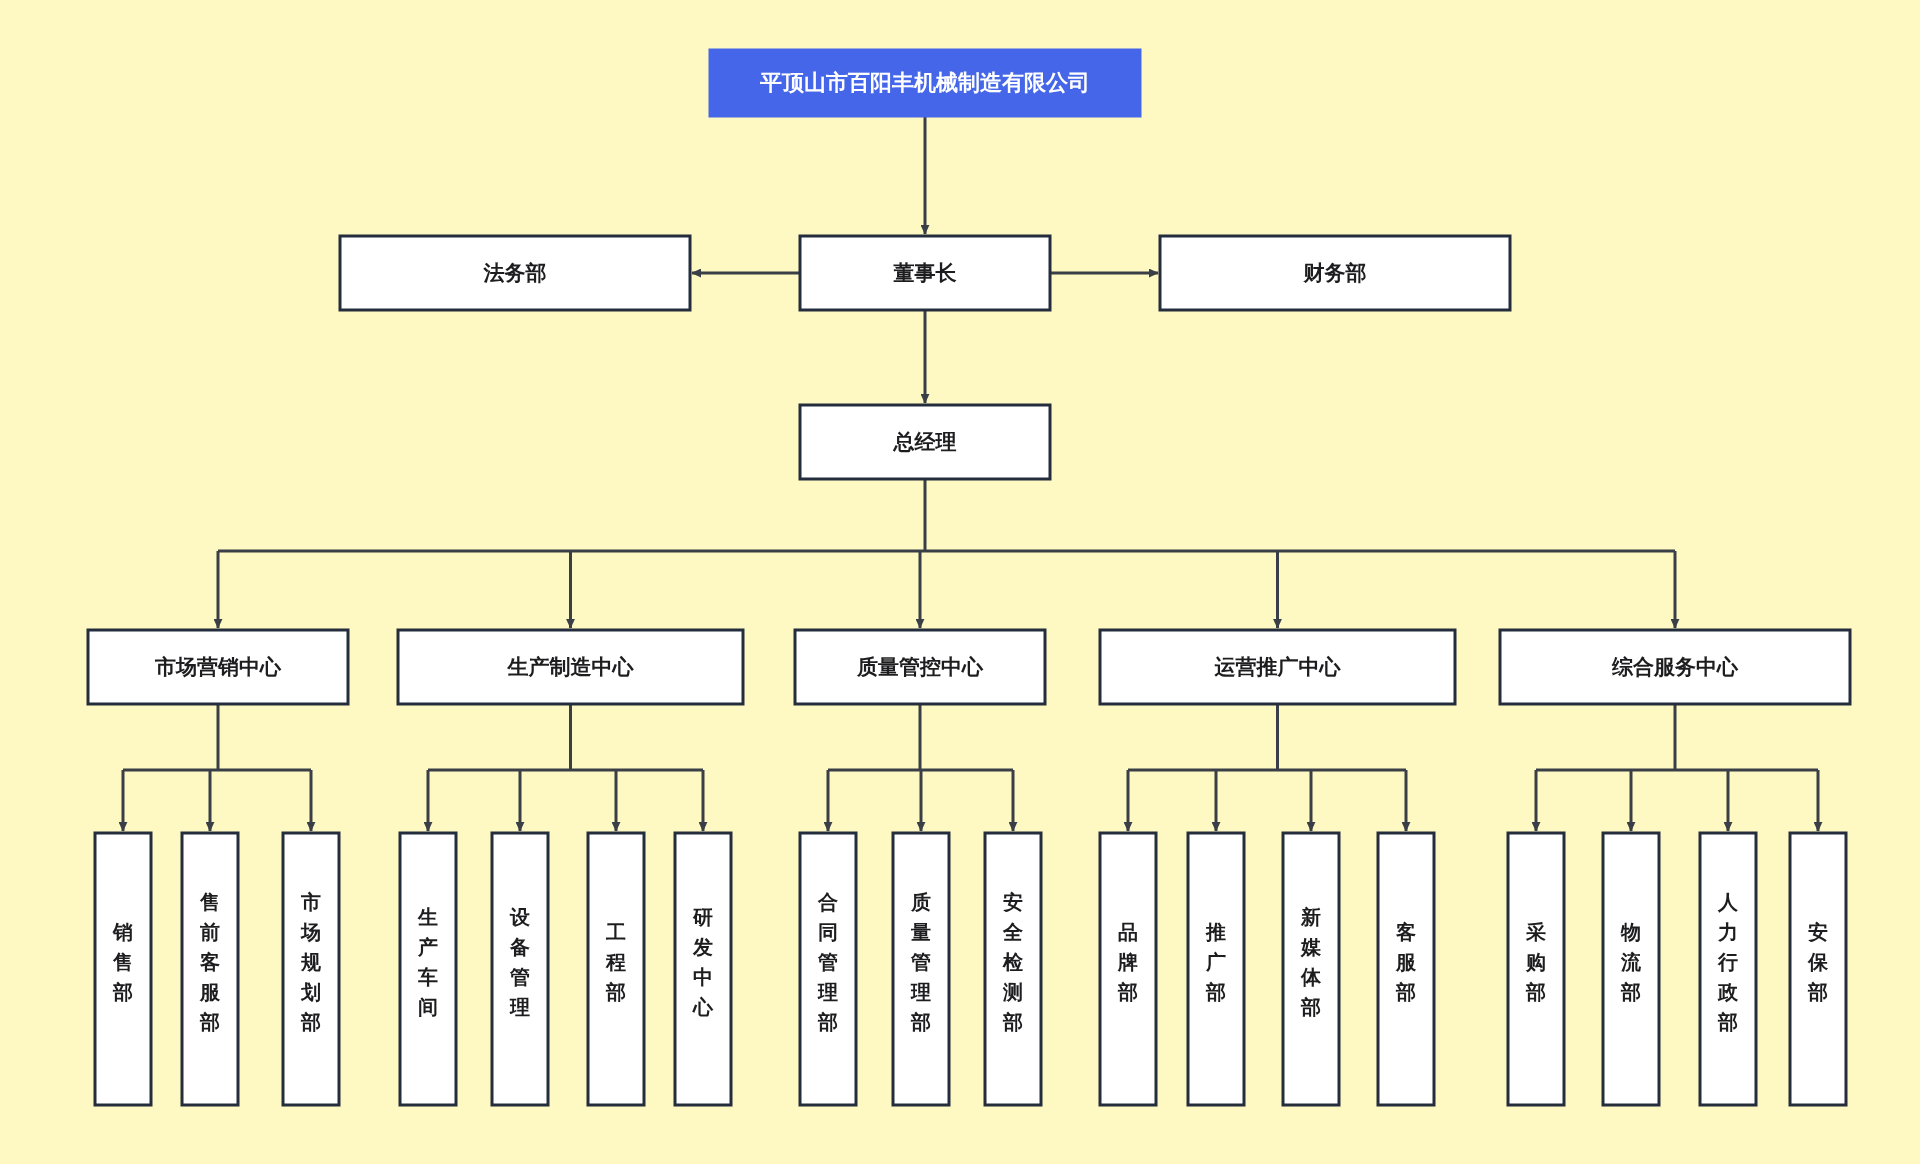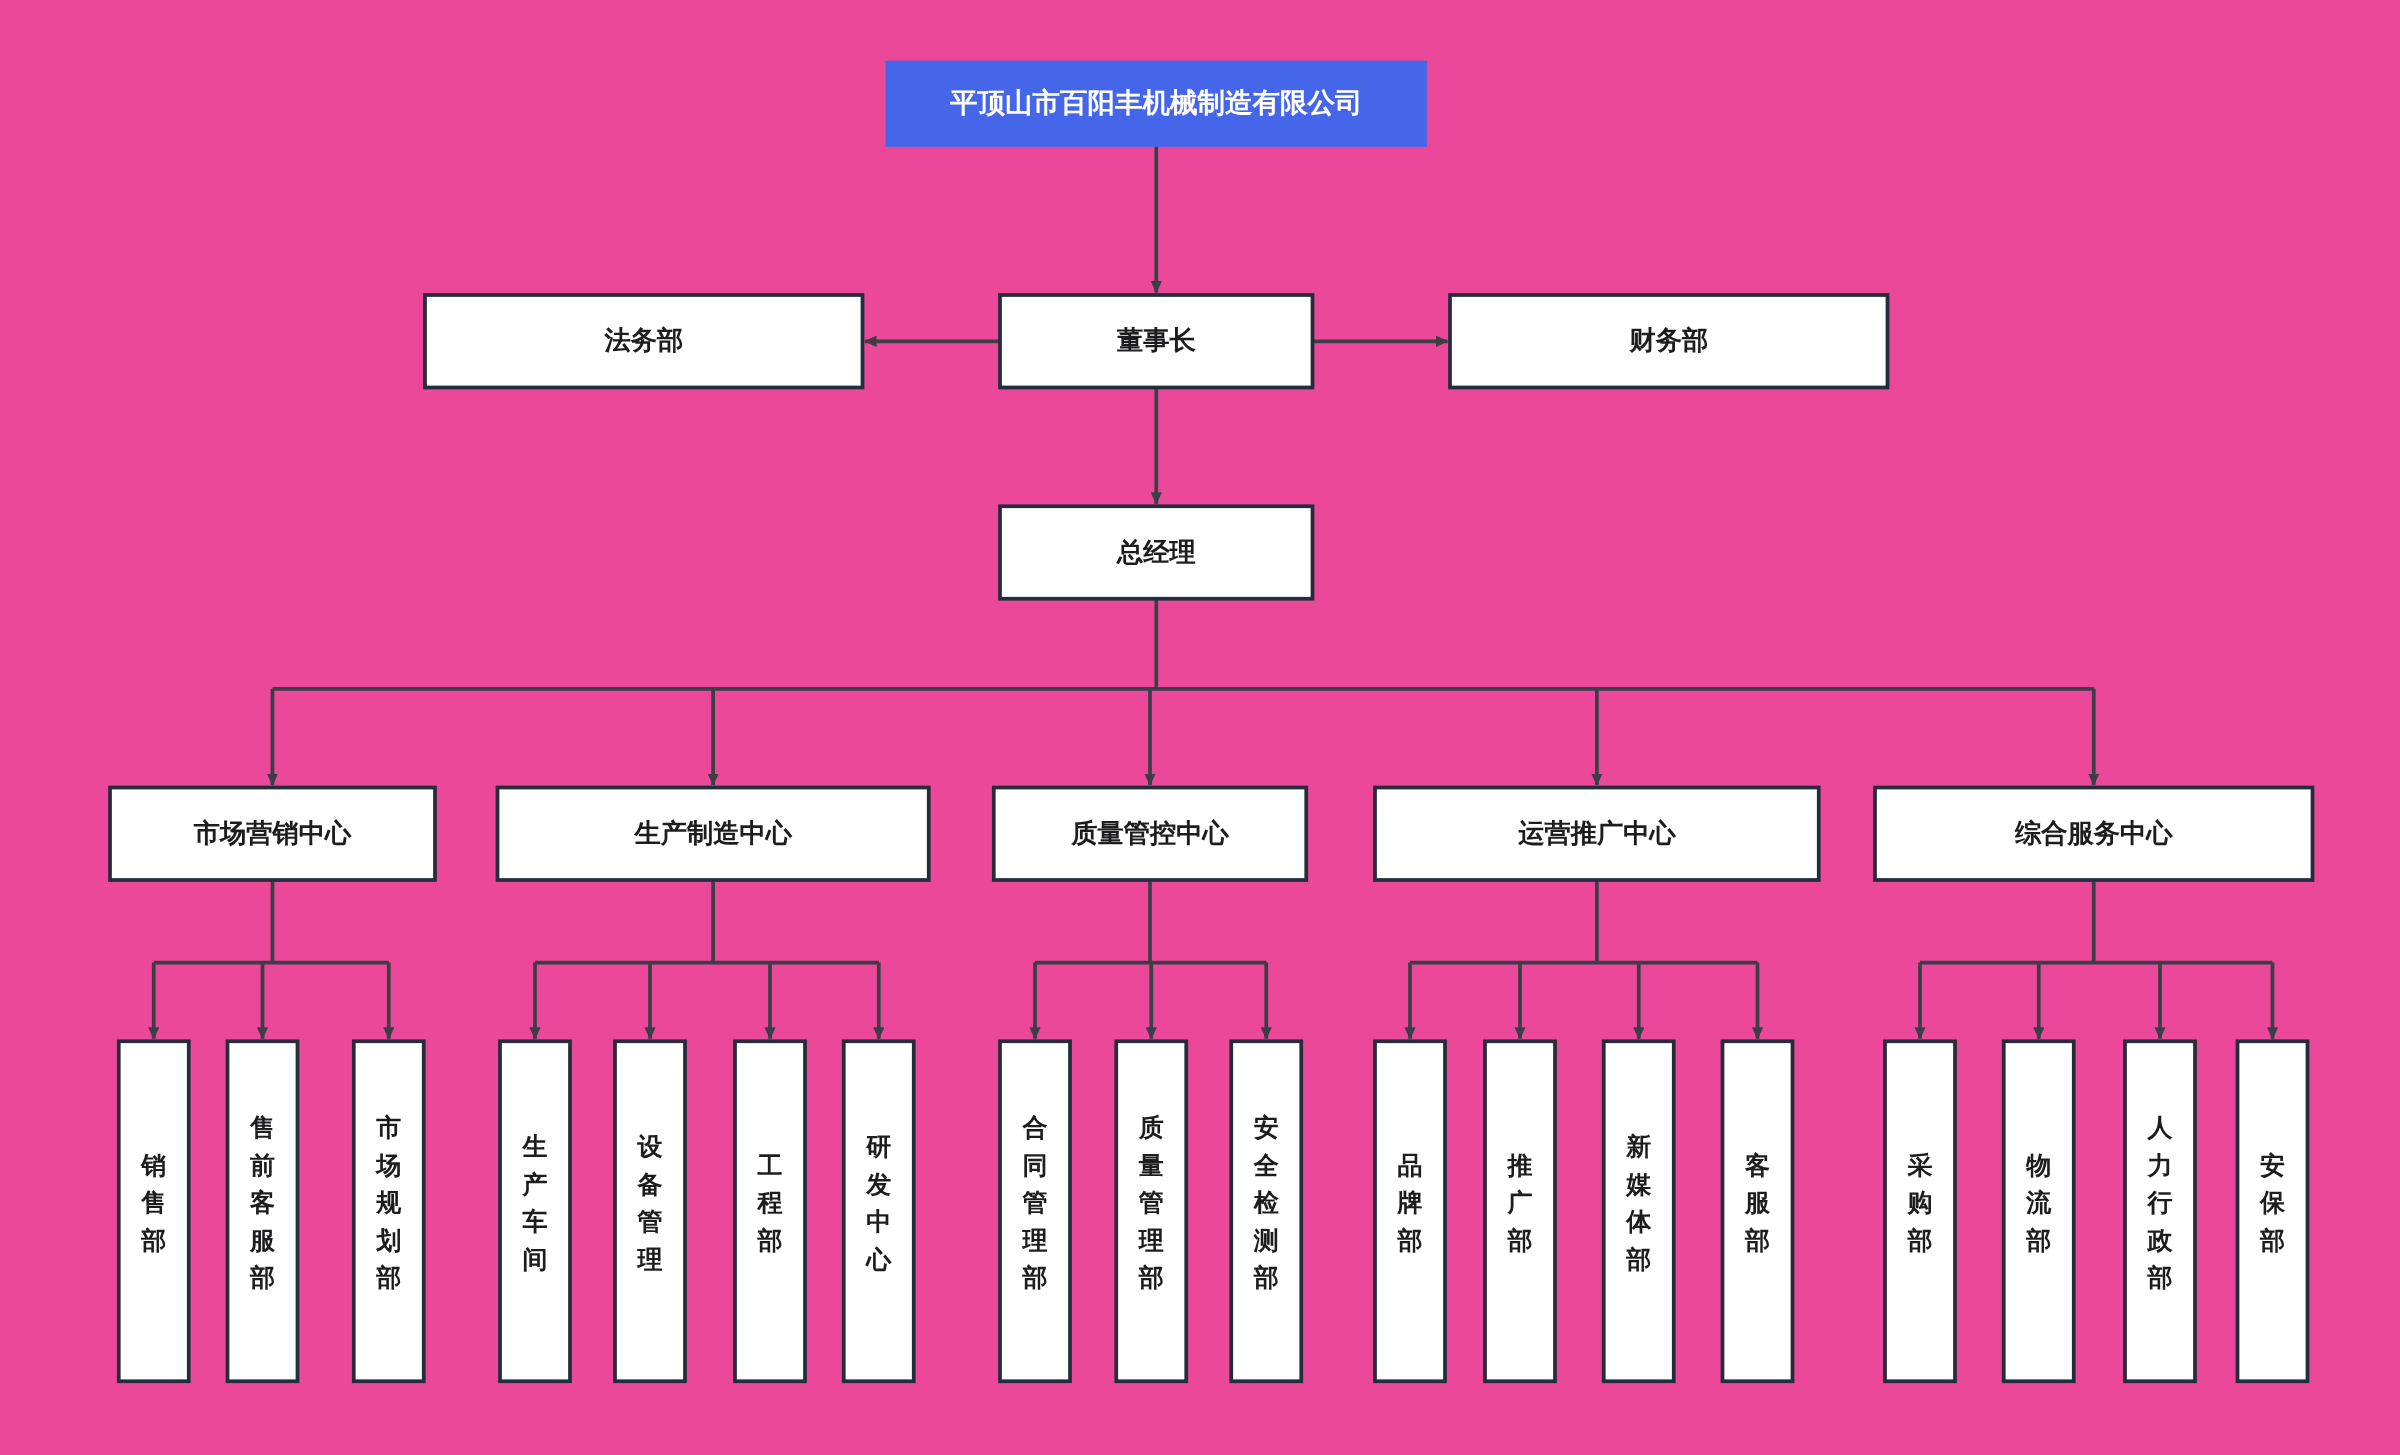--- a/index.html
+++ b/index.html
@@ -1,20 +1,20 @@
 <!DOCTYPE html>
 <html><head>
 <meta charset="utf-8">
 <style>
   html,body{margin:0;padding:0;background:#ffffff;}
   body{
     width:1920px;height:1164px;overflow:hidden;
     font-family:"Liberation Sans","DejaVu Sans",sans-serif;
   }
-  #chart-root{position:relative;width:1920px;height:1164px;background:#ec4899;}
+  #chart-root{position:relative;width:1920px;height:1164px;background:#fef9c3;}
   svg#org-svg{position:absolute;left:0;top:0;width:1920px;height:1164px;display:block;}
   .node-rect{fill:#ffffff;stroke:#242d3c;stroke-width:3;}
   .node-rect-root{fill:#4566e8;stroke:#4566e8;stroke-width:3;}
   .edge{stroke:#3a3f47;stroke-width:3;fill:none;}
   .node-label{
     font-family:"Liberation Sans","DejaVu Sans",sans-serif;
     font-size:21px;font-weight:bold;fill:#1d1d1f;
     text-anchor:middle;dominant-baseline:middle;
   }
   .node-label-root{

